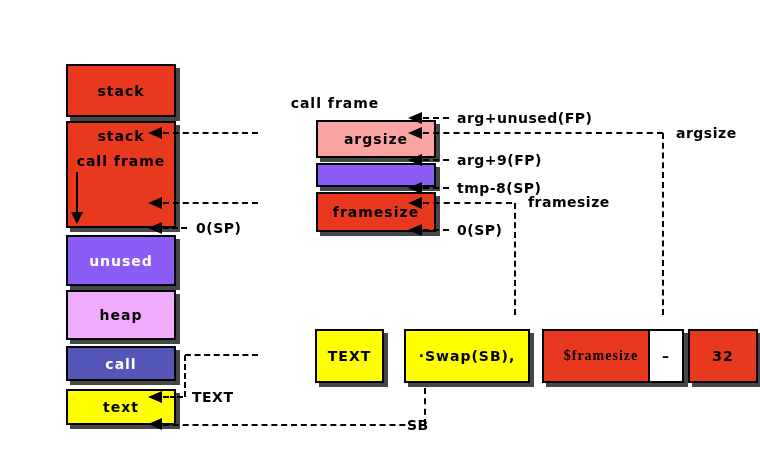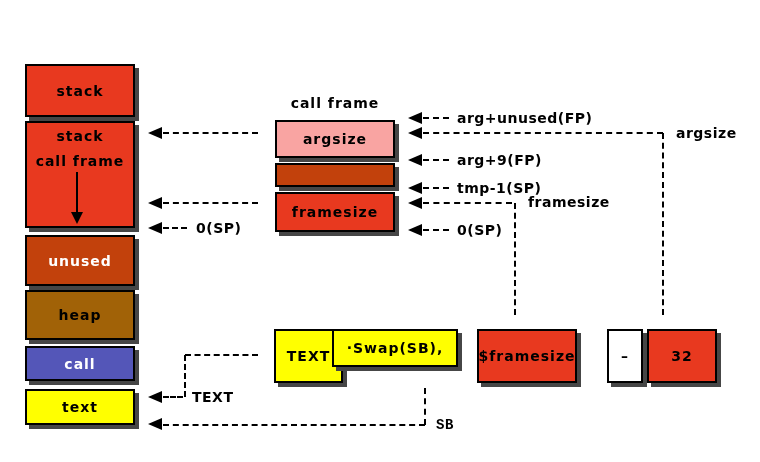--- a/index.html
+++ b/index.html
@@ -5,27 +5,27 @@
   html,body{margin:0;padding:0;background:#fff;}
   .canvas{
     position:relative;width:760px;height:462px;background:#ffffff;
     font-family:"DejaVu Sans","Liberation Sans",sans-serif;
     font-weight:bold;color:#000;overflow:hidden;
   }
   .title{position:absolute;top:23px;left:0;width:700px;text-align:center;font-size:14px;letter-spacing:0.5px;}
   .box{
     position:absolute;border:2px solid #000;box-shadow:4px 4px 0 #464646;
     display:flex;align-items:center;justify-content:center;
-    font-size:14px;letter-spacing:1px;box-sizing:border-box;
+    font-size:14px;letter-spacing:1px;box-sizing:border-box;margin-left:41px;
   }
   .col{flex-direction:column;justify-content:flex-start;padding-top:5px;gap:9px;}
   .red{background:#e8391f;}
   .pink{background:#f9a4a2;}
-  .grayb{background:#c2410c;}
-  .green{background:#a16207;}
+  .grayb{background:#8b5cf6;}
+  .green{background:#f0abfc;}
   .blue{background:#5456b8;color:#ffffff;}
   .yellow{background:#ffff00;}
   .whiteb{background:#ffffff;}
   .wtext{color:#ffffff;}
   .hdash{position:absolute;height:0;border-top:2px dashed #000;}
   .vdash{position:absolute;width:0;border-left:2px dashed #000;}
   .arrow-left{position:absolute;width:0;height:0;border-top:6px solid transparent;border-bottom:6px solid transparent;border-right:14px solid #000;}
   .arrow-down{position:absolute;width:0;height:0;border-left:6px solid transparent;border-right:6px solid transparent;border-top:12px solid #000;}
   .vline{position:absolute;width:2px;background:#000;}
   .lbl{position:absolute;font-size:14px;white-space:nowrap;letter-spacing:0.5px;}
@@ -90,51 +90,51 @@
   <div class="hdash" style="left:423px;top:132px;width:240px;"></div>
   <div class="vdash" style="left:662px;top:133px;height:182px;"></div>
   <div class="lbl" style="left:676px;top:125px;">argsize</div>
 
   <div class="arrow-left" style="left:408px;top:154px;"></div>
   <div class="hdash" style="left:423px;top:159px;width:26px;"></div>
   <div class="lbl" style="left:457px;top:152px;">arg+9(FP)</div>
 
   <div class="arrow-left" style="left:408px;top:182px;"></div>
   <div class="hdash" style="left:423px;top:187px;width:26px;"></div>
-  <div class="lbl" style="left:457px;top:180px;">tmp-1(SP)</div>
+  <div class="lbl" style="left:457px;top:180px;">tmp-8(SP)</div>
 
   <div class="arrow-left" style="left:408px;top:197px;"></div>
   <div class="hdash" style="left:423px;top:202px;width:89px;"></div>
   <div class="vdash" style="left:514px;top:203px;height:112px;"></div>
   <div class="lbl" style="left:528px;top:194px;">framesize</div>
 
   <div class="arrow-left" style="left:408px;top:224px;"></div>
   <div class="hdash" style="left:423px;top:229px;width:26px;"></div>
   <div class="lbl" style="left:457px;top:222px;">0(SP)</div>
 
   <div class="box yellow" style="left:274px;top:329px;width:69px;height:54px;">
     <span>TEXT</span>
   </div>
-  <div class="box yellow" style="left:332px;top:329px;width:126px;height:38px;">
+  <div class="box yellow" style="left:363px;top:329px;width:126px;height:54px;">
     <span>·Swap(SB),</span>
   </div>
-  <div class="box red" style="left:477px;top:329px;width:100px;height:54px;">
+  <div class="box red" style="left:501px;top:329px;width:118px;height:54px;font-family:Liberation Serif, serif;">
     <span>$framesize</span>
   </div>
   <div class="box whiteb" style="left:607px;top:329px;width:36px;height:54px;">
     <span>–</span>
   </div>
   <div class="box red" style="left:647px;top:329px;width:70px;height:54px;text-align:right;">
     <span>32</span>
   </div>
 
   <div class="hdash" style="left:185px;top:354px;width:73px;"></div>
   <div class="vdash" style="left:184px;top:355px;height:42px;"></div>
   <div class="arrow-left" style="left:148px;top:391px;"></div>
   <div class="hdash" style="left:163px;top:396px;width:20px;"></div>
   <div class="lbl" style="left:192px;top:389px;">TEXT</div>
 
   <div class="vdash" style="left:424px;top:388px;height:37px;"></div>
   <div class="hdash" style="left:163px;top:424px;width:262px;"></div>
   <div class="arrow-left" style="left:148px;top:418px;"></div>
-  <div class="lbl" style="left:436px;top:417px;font-family:Liberation Mono, monospace;">SB</div>
+  <div class="lbl" style="left:407px;top:417px;">SB</div>
 
 </div>
 
 </body></html>

